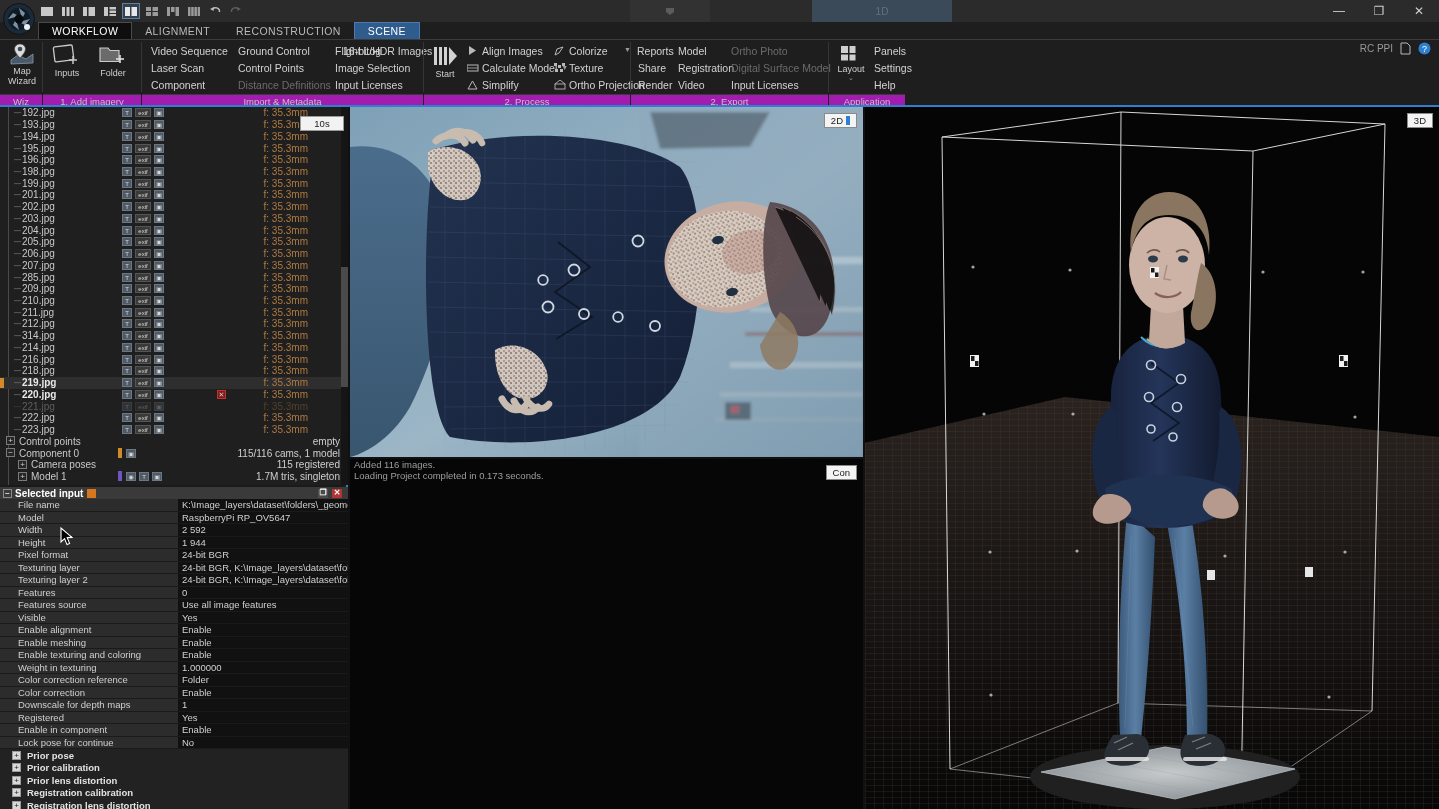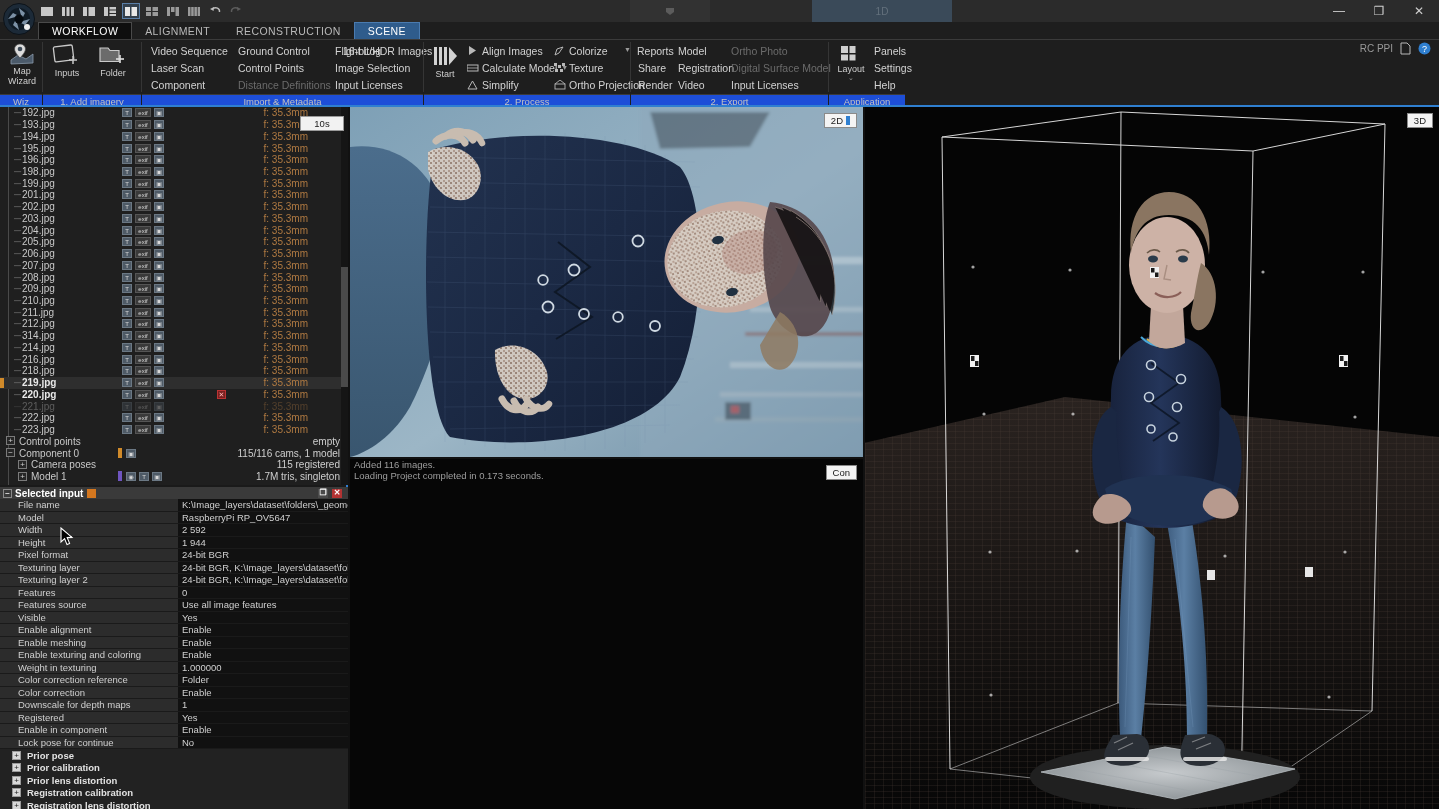--- a/index.html
+++ b/index.html
@@ -37,21 +37,21 @@
   .rtab{ height:17px; padding:0 13px; display:flex; align-items:center;
     font-size:10.5px; letter-spacing:.4px; color:#b9b9b9; cursor:pointer; }
   .rtab.active{ background:#0e0e0e; border:1px solid #4a4a4a; border-bottom:none;
     color:#ffffff; }
   .rtab.scene{ background:#2f5c8c; color:#ffffff; border:1px solid #4a7bb0; border-bottom:none; }
   .rbody{ position:absolute; left:0; top:17px; width:1439px; height:68px;
     background:#1e1e1e; border-top:1px solid #3b3b3b; }
 
   .rgroup{ position:absolute; top:0; height:68px; }
   .rgroup .glabel{ position:absolute; bottom:0; left:0; right:0; height:14px;
-    background:#1d4ed8; border-top:1px solid #3a3a3a; font-size:9.5px; color:#c2c2c2;
+    background:#a21caf; border-top:1px solid #3a3a3a; font-size:9.5px; color:#c2c2c2;
     display:flex; align-items:center; justify-content:center; }
   .gsep{ position:absolute; top:2px; width:1px; height:50px; background:#353535; }
 
   .bigbtn{ position:absolute; top:2px; width:44px; height:50px; display:flex;
     flex-direction:column; align-items:center; justify-content:flex-start;
     cursor:pointer; color:#cfcfcf; font-size:9px; }
   .bigbtn .cap{ margin-top:1px; line-height:9.5px; text-align:center; }
 
   .colitem{ position:absolute; height:17px; display:flex; align-items:center;
     font-size:10.5px; color:#d2d2d2; cursor:pointer; padding:0 3px; white-space:nowrap; }
@@ -566,21 +566,21 @@
               <span class="tname">207.jpg</span>
               <span class="ics">
                 <span class="mini">T</span>
                 <span class="mini w">exif</span>
                 <span class="mini">▣</span>
               </span>
               <span class="fval">f: 35.3mm</span>
             </div>
             <div class="trow" style="opacity: 1; position: absolute; top: 164.22px; left: 0px; right: 0px; height: 11.73px;">
               <span class="dash">─</span>
-              <span class="tname">208.jpg</span>
+              <span class="tname">285.jpg</span>
               <span class="ics">
                 <span class="mini">T</span>
                 <span class="mini w">exif</span>
                 <span class="mini">▣</span>
               </span>
               <span class="fval">f: 35.3mm</span>
             </div>
             <div class="trow" style="opacity: 1; position: absolute; top: 175.95px; left: 0px; right: 0px; height: 11.73px;">
               <span class="dash">─</span>
               <span class="tname">209.jpg</span>

